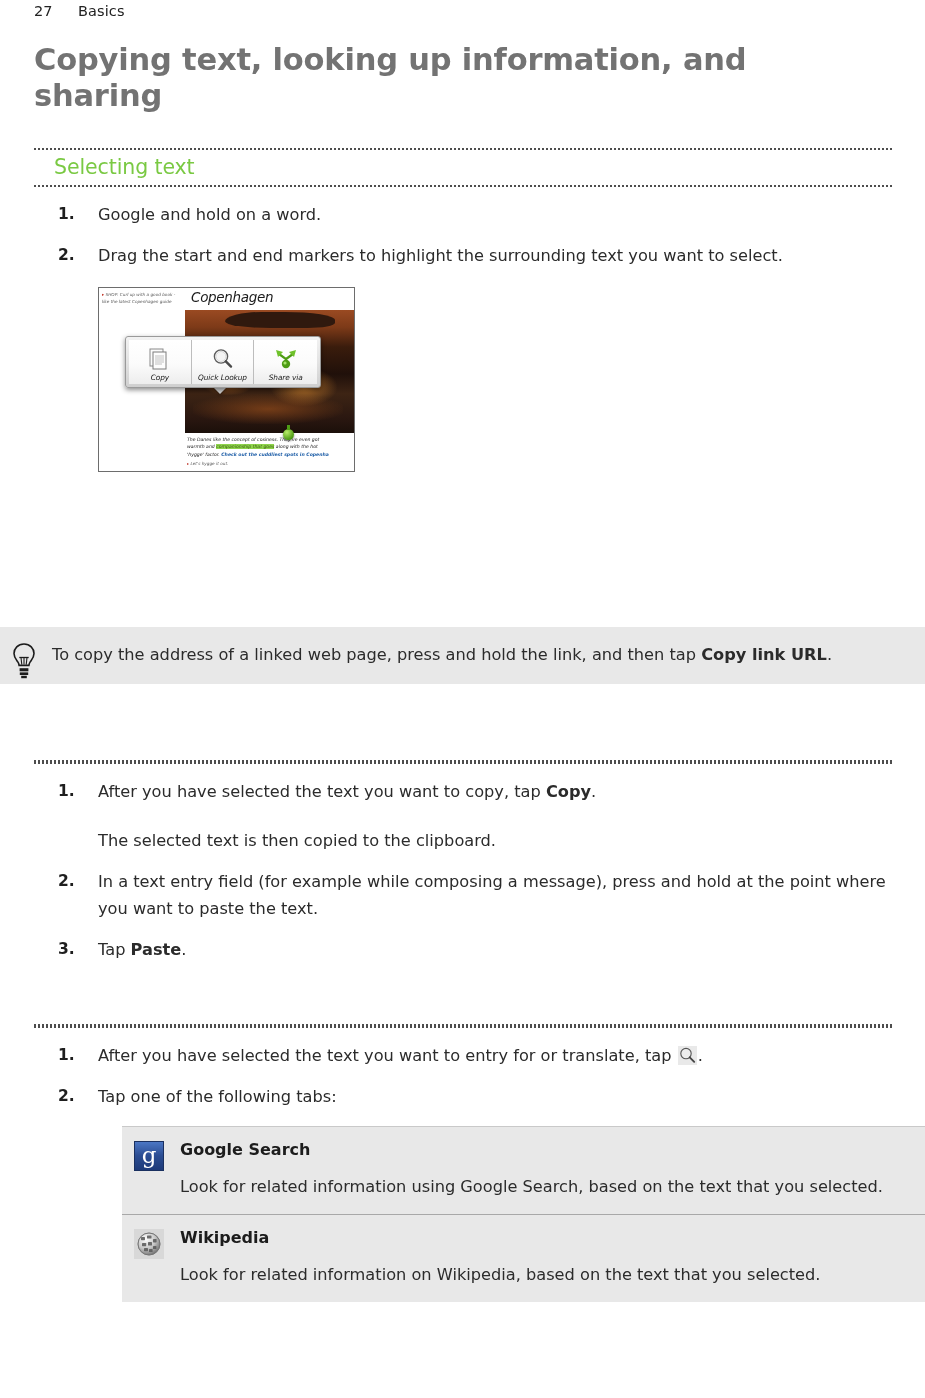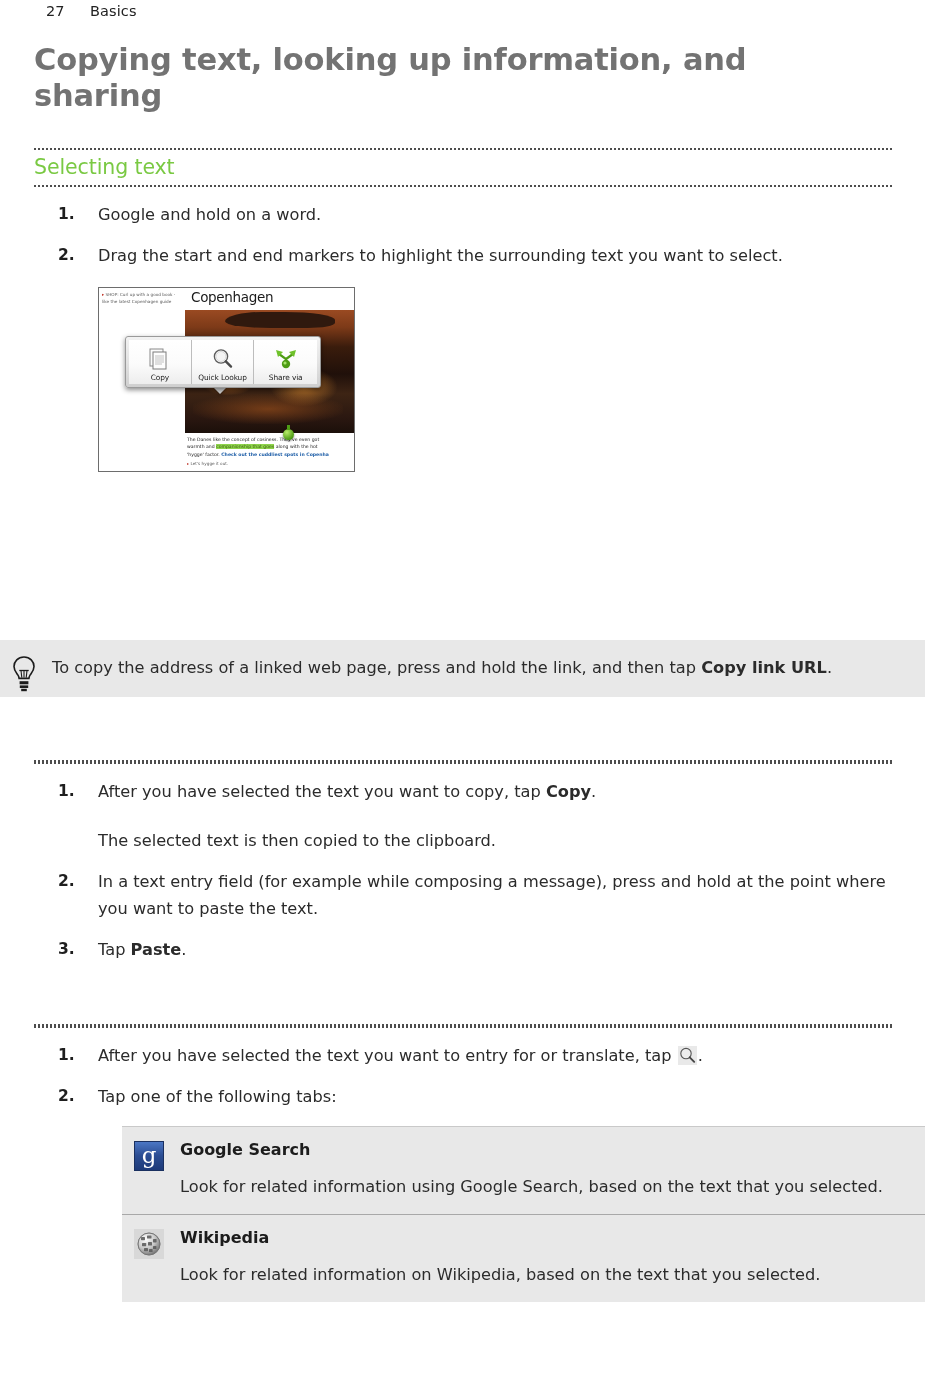--- a/index.html
+++ b/index.html
@@ -28,21 +28,21 @@
     position: absolute;
     top: 0px;
     left: 34px;
     height: 22px;
     display: flex;
     align-items: center;
     font-size: 14.5px;
     color: #222;
     letter-spacing: .1px;
   }
-  .running-header .pg-num { width: 44px; margin-left: 12px; }
+  .running-header .pg-num { width: 44px; }
   .running-header .pg-sect { }
 
   
   .content {
     position: absolute;
     left: 34px;
     top: 42px;
     width: 858px;
   }
 
@@ -81,20 +81,21 @@
     font-weight: normal;
     color: #7ac943;
     letter-spacing: -0.1px;
     position: relative;
     white-space: nowrap;
     display: inline-block;
   }
   .heading-row {
     display: flex;
     align-items: flex-start;
+    margin-left: 20px;
   }
 
   
   ol.steps {
     margin: 14px 0 0 0;
     padding: 0;
     list-style: none;
     counter-reset: step;
   }
   ol.steps > li {
@@ -125,20 +126,21 @@
     margin: 18px 0 0 64px;
   }
   .phone-shot {
     position: relative;
     width: 255px;
     height: 183px;
     border: 1px solid #6d6d6d;
     background: #fde047;
     overflow: hidden;
     font-family: "DejaVu Sans", "Liberation Sans", sans-serif;
+    font-style: italic;
   }
   .ps-sidebar {
     position: absolute;
     left: 0; top: 0;
     width: 86px;
     height: 100%;
     background: #ffffff;
   }
   .ps-sidebar .blurb {
     position: absolute;
@@ -489,21 +491,21 @@
 
           <div class="ps-handle start">
               <span class="stem"></span>
             </div>
 
         </div>
       </div>
     </div>
   </div>
 
-  <div class="callout" style="top:640px;">
+  <div class="callout" style="top:627px;">
     <div class="tip-icon">
       <svg width="28" height="40" viewBox="0 0 28 40">
         <path d="M14 3 C8 3 4 7.4 4 12.6 C4 16.4 6.3 18.7 7.8 20.9 C8.7 22.2 9 23.3 9.1 24.4 L18.9 24.4 C19 23.3 19.3 22.2 20.2 20.9 C21.7 18.7 24 16.4 24 12.6 C24 7.4 20 3 14 3 Z" fill="none" stroke="#1c1c1c" stroke-width="1.6"></path>
         <line x1="9.3" y1="16.5" x2="18.7" y2="16.5" stroke="#1c1c1c" stroke-width="1.3"></line>
         <line x1="11" y1="16.5" x2="11.8" y2="23.6" stroke="#1c1c1c" stroke-width="1.1"></line>
         <line x1="14" y1="16.5" x2="14" y2="23.6" stroke="#1c1c1c" stroke-width="1.1"></line>
         <line x1="17" y1="16.5" x2="16.2" y2="23.6" stroke="#1c1c1c" stroke-width="1.1"></line>
         <rect x="9.6" y="27.2" width="8.8" height="3.1" fill="#1c1c1c"></rect>
         <rect x="9.8" y="31.4" width="8.4" height="2.6" fill="#1c1c1c"></rect>
         <rect x="11.2" y="34.8" width="5.6" height="2.4" fill="#1c1c1c"></rect>

